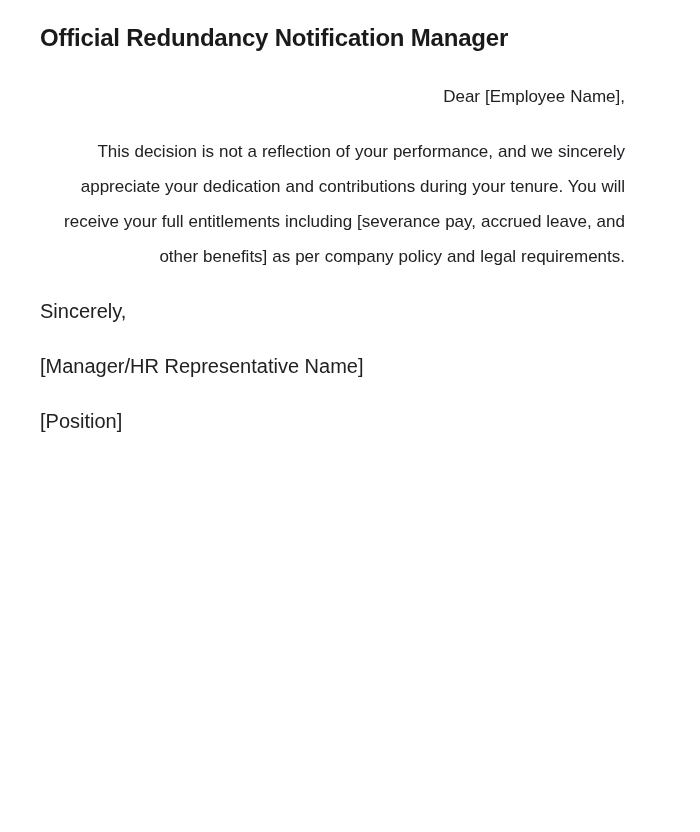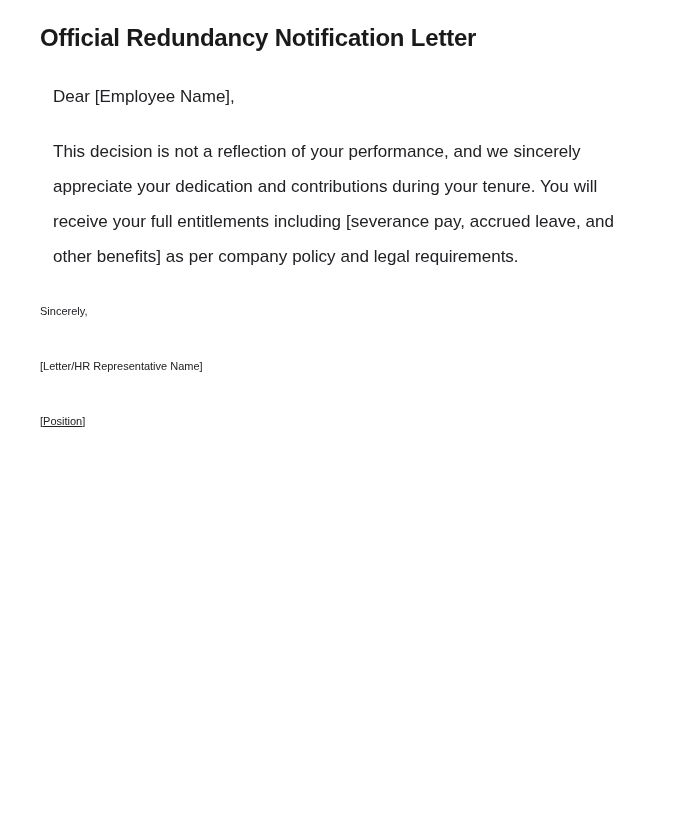--- a/index.html
+++ b/index.html
@@ -34,61 +34,60 @@
     line-height: 1.2;
     letter-spacing: -0.2px;
     color: #1a1a1a;
   }
 
   .letter-body {
     width: 585px;
   }
 
   .letter-paragraph {
-    margin: 0 0 20px 13px;
+    margin: 0 0 20px 0;
     font-size: 17px;
     line-height: 35px;
     font-weight: 400;
     color: #202124;
-    text-align: left;
+    text-align: right;
     word-spacing: 0.2px;
   }
 
   .letter-paragraph:last-child {
     margin-bottom: 0;
   }
 
   .sign-off-line {
     margin: 16px 0 20px 0;
-    font-size: 11px;
+    font-size: 20px;
     line-height: 35px;
     font-weight: 400;
     color: #202124;
   }
 
   .sign-off-line:last-child {
     margin-bottom: 0;
-    text-decoration: underline;
   }
 </style>
 </head>
 <body>
 
 <div class="letter-page">
 
-  <h1 class="letter-title">Official Redundancy Notification Letter</h1>
+  <h1 class="letter-title">Official Redundancy Notification Manager</h1>
 
   <div class="letter-body">
 
     <p class="letter-paragraph">Dear [Employee Name],</p>
 
 
     <p class="letter-paragraph">This decision is not a reflection of your performance, and we sincerely appreciate your dedication and contributions during your tenure. You will receive your full entitlements including [severance pay, accrued leave, and other benefits] as per company policy and legal requirements.</p>
 
 
     <p class="sign-off-line">Sincerely,</p>
 
-    <p class="sign-off-line">[Letter/HR Representative Name]</p>
+    <p class="sign-off-line">[Manager/HR Representative Name]</p>
 
     <p class="sign-off-line">[Position]</p>
 
   </div>
 </div>
 
 </body></html>

